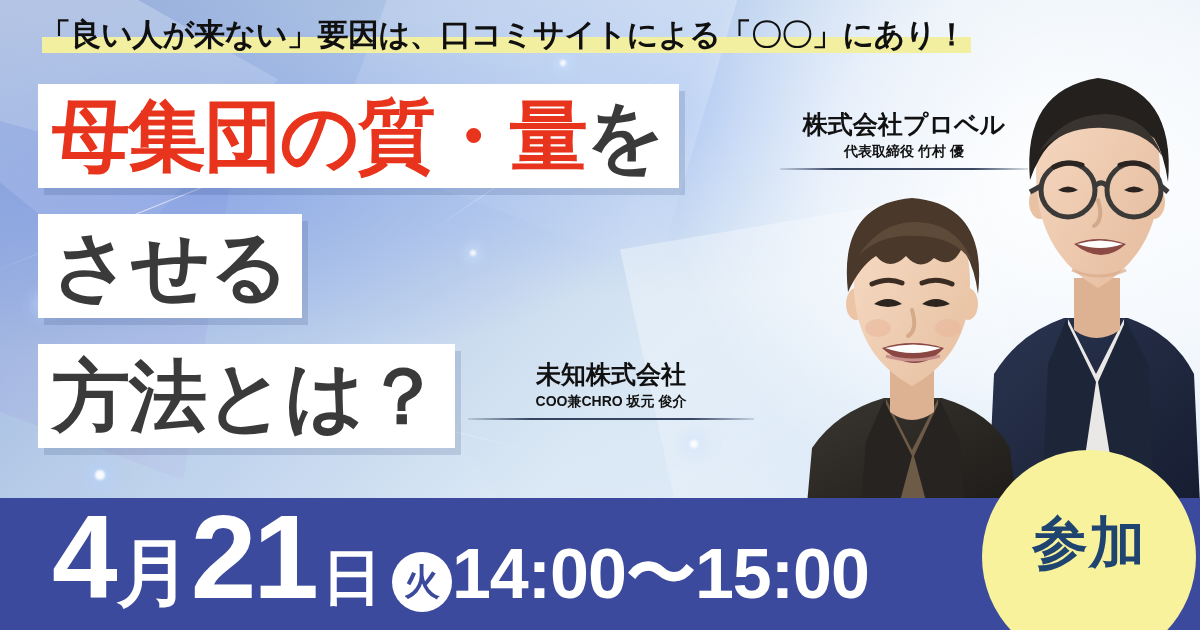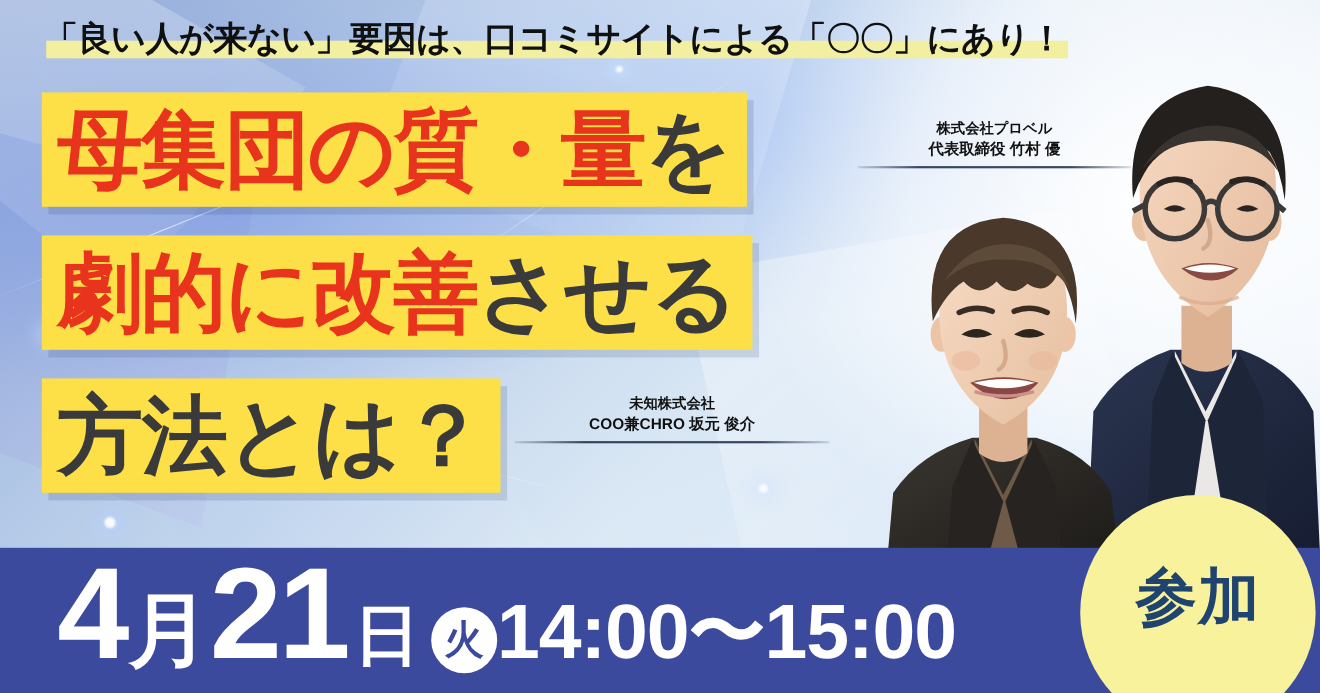--- a/index.html
+++ b/index.html
@@ -62,21 +62,21 @@
     z-index:6;
   }
   .headline .marker{
     position:absolute;left:2px;right:-4px;bottom:2px;height:16px;
     background:#f2efa0;z-index:-1;
   }
   .headline .hl-text{position:relative;z-index:2;}
 
   
   .title-box{
-    position:absolute;background:#fde047;z-index:6;
+    position:absolute;background:#ffffff;z-index:6;
     box-shadow:6px 7px 0 rgba(40,60,110,.16);
     display:flex;align-items:center;
     padding:0 14px;box-sizing:border-box;
     white-space:nowrap;
   }
   .tb1{left:38px;top:84px;height:104px;}
   .tb2{left:38px;top:214px;height:104px;}
   .tb3{left:38px;top:344px;height:104px;}
   .t-red{color:#e8341c;font-weight:bold;font-size:78px;line-height:1;letter-spacing:-2px;}
   .t-dark{color:#3a3a3a;font-weight:bold;font-size:70px;line-height:1;letter-spacing:-1px;}
@@ -84,21 +84,21 @@
 
   
   .photo{position:absolute;z-index:4;}
   .photo-a{right:-6px;top:34px;width:228px;height:470px;}
   .photo-b{right:178px;top:186px;width:220px;height:330px;}
 
   
   .speaker{position:absolute;z-index:7;text-align:center;}
   .sp-a{left:780px;top:108px;width:248px;}
   .sp-b{left:468px;top:358px;width:286px;}
-  .sp-org{font-size:13px;font-weight:bold;color:#111;letter-spacing:0px;line-height:1.35;}
+  .sp-org{font-size:25px;font-weight:bold;color:#111;letter-spacing:0px;line-height:1.35;}
   .sp-name{font-size:14px;font-weight:bold;color:#111;letter-spacing:0px;line-height:1.35;white-space:nowrap;}
   .sp-rule{margin-top:7px;height:2px;background:linear-gradient(90deg,rgba(40,60,90,.15),rgba(25,40,70,.85) 22%,rgba(25,40,70,.85) 78%,rgba(40,60,90,.15));}
 
   
   .datebar{
     position:absolute;left:0;bottom:0;width:1200px;height:132px;
     background:#3b4a9c;z-index:5;
   }
   .date-wrap{position:absolute;left:0;bottom:0;width:1060px;height:160px;z-index:8;
     display:flex;align-items:flex-end;padding-left:52px;box-sizing:border-box;}
@@ -259,21 +259,20 @@
     <span class="marker"></span>
     <span class="hl-text">「良い人が来ない」要因は、口コミサイトによる「〇〇」にあり！</span>
   </div>
 
   <div class="title-box tb1">
     <span class="t-red">母集団の質・量</span>
     <span class="t-dark big">を</span>
   </div>
 
   <div class="title-box tb2">
-    <span class="t-red">劇的に改善</span>
     <span class="t-dark big">させる</span>
   </div>
 
   <div class="title-box tb3">
     <span class="t-dark big">方法とは？</span>
   </div>
 
   <div class="speaker sp-a">
     <div class="sp-org">株式会社プロベル</div>
     <div class="sp-name">代表取締役 竹村 優</div>

